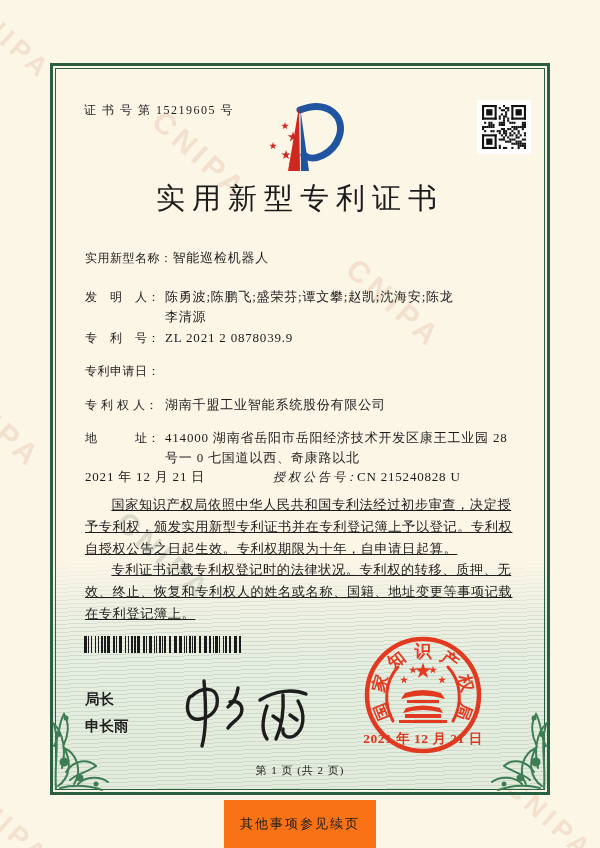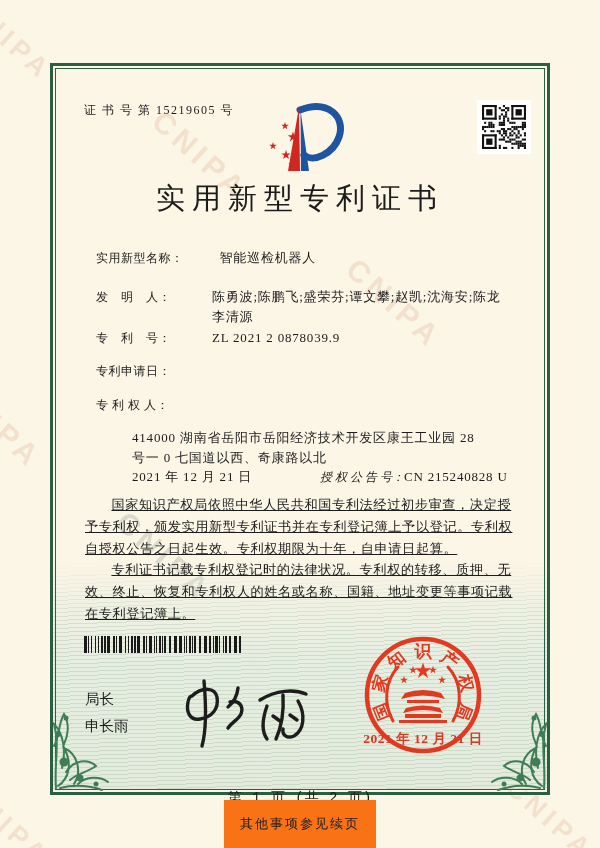--- a/index.html
+++ b/index.html
@@ -24,37 +24,37 @@
   .corner.left{left:0;}
   .corner.right{right:0;transform:scaleX(-1);}
   
   .cert-no{position:absolute;left:84px;top:102px;font-size:12px;letter-spacing:1.5px;}
   .qr-box{position:absolute;left:477px;top:100px;width:54px;height:54px;background:#fff;
           display:flex;align-items:center;justify-content:center;}
   .logo{position:absolute;left:248px;top:98px;}
   .title{position:absolute;left:0;top:179px;width:100%;text-align:center;
          font-size:29px;font-weight:normal;letter-spacing:7px;}
   
-  .row{position:absolute;left:96px;width:435px;display:flex;font-size:13px;line-height:20px;}
+  .row{position:absolute;left:85px;width:435px;display:flex;font-size:13px;line-height:20px;}
   .fl{flex:0 0 80px;font-size:12px;letter-spacing:.5px;white-space:nowrap;}
-  .fv{flex:1;letter-spacing:.8px;white-space:pre-line;margin-left:36px;}
+  .fv{flex:1;letter-spacing:.8px;white-space:pre-line;}
   .fv2-label{flex:0 0 82px;font-size:12px;white-space:nowrap;margin-left:58px;font-style:italic;}
   .fv2{letter-spacing:.8px;}
   
   .legal{position:absolute;left:85px;top:494px;width:432px;font-size:13.2px;line-height:21.8px;letter-spacing:.6px;}
   .legal p{margin:0;text-indent:2em;text-decoration:underline;}
   
   .barcode{position:absolute;left:84px;top:636px;}
   .officer{position:absolute;left:85px;top:686px;font-family:"Liberation Sans","DejaVu Sans",sans-serif;
-           font-size:14.5px;font-weight:400;line-height:27px;color:#222;}
+           font-size:14.5px;font-weight:700;line-height:27px;color:#222;}
   .signature{position:absolute;left:170px;top:664px;}
   .seal{position:absolute;left:357px;top:629px;}
   .seal-date{position:absolute;left:352px;top:730px;width:142px;text-align:center;
              color:#d93a20;font-size:13.5px;font-weight:bold;letter-spacing:.5px;white-space:nowrap;}
-  .page-num{position:absolute;left:0;top:789px;width:100%;text-align:center;font-size:14px;letter-spacing:1px;font-family:Liberation Mono, monospace;}
+  .page-num{position:absolute;left:0;top:763px;width:100%;text-align:center;font-size:11px;letter-spacing:1px;}
   .extra-note{position:absolute;left:50%;top:800px;transform:translateX(-50%);
               background:#f97316;padding:15px 16px;font-size:13px;letter-spacing:2px;}
 </style>
 </head>
 <body>
 
 <div class="page">
 
   <span class="wm" style="left:-22px;top:-8px;font-size:27px">CNIPA</span>
   <span class="wm" style="left:168px;top:104px">CNIPA</span>
@@ -274,22 +274,24 @@
   </div>
   <div class="row" style="top:328px">
     <span class="fl">专　利　号：</span>
     <span class="fv">ZL 2021 2 0878039.9</span>
   </div>
   <div class="row" style="top:361px">
     <span class="fl">专利申请日：</span>
   </div>
   <div class="row" style="top:395px">
     <span class="fl">专 利 权 人：</span>
+    <span class="fv">湖南千盟工业智能系统股份有限公司</span>
   </div>
   <div class="row" style="top:428px">
+    <span class="fl">地　　　址：</span>
     <span class="fv">414000  湖南省岳阳市岳阳经济技术开发区康王工业园 28
 号一 0 七国道以西、奇康路以北</span>
   </div>
   <div class="row" style="top:467px">
     <span class="fv" style="flex:0 0 130px">2021 年 12 月 21 日</span>
     <span class="fv2-label">授 权 公 告 号：</span>
     <span class="fv2">CN 215240828 U</span>
   </div>
 
   <div class="legal">

